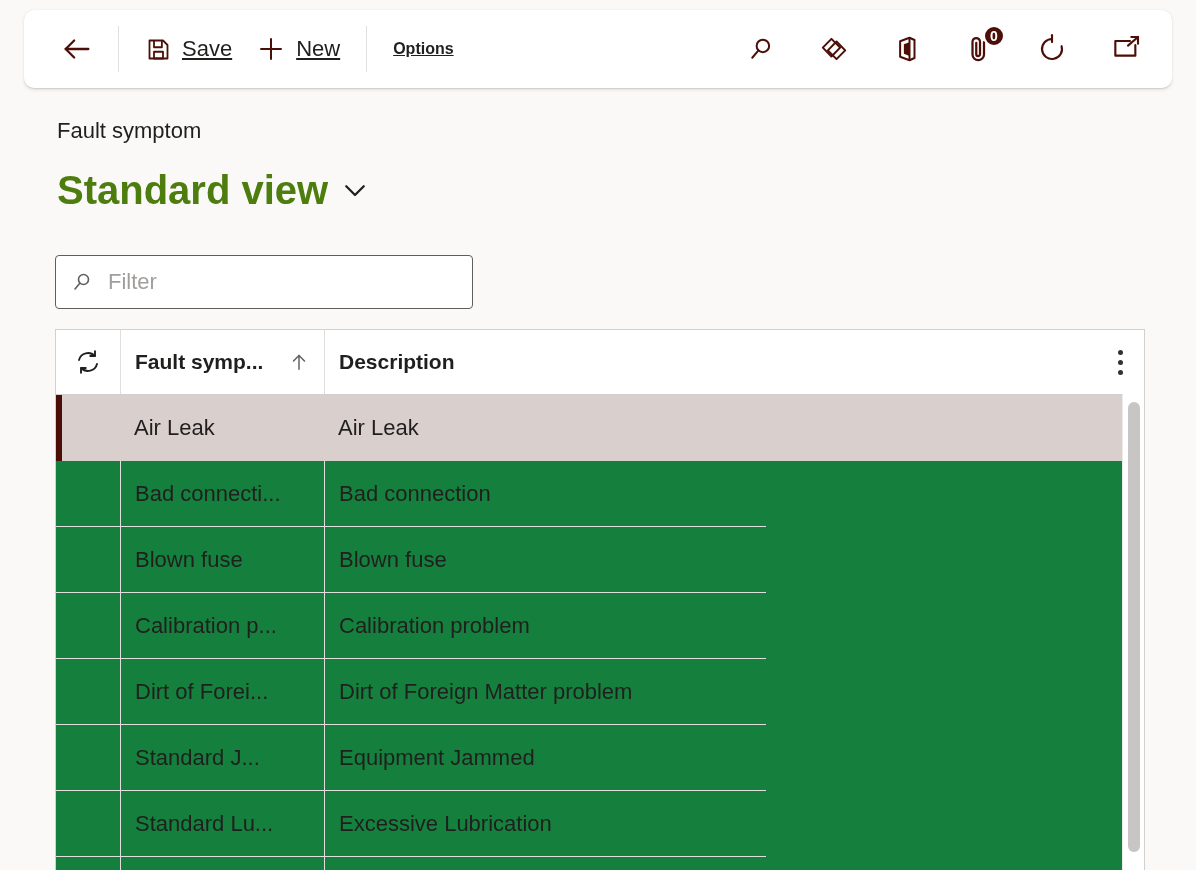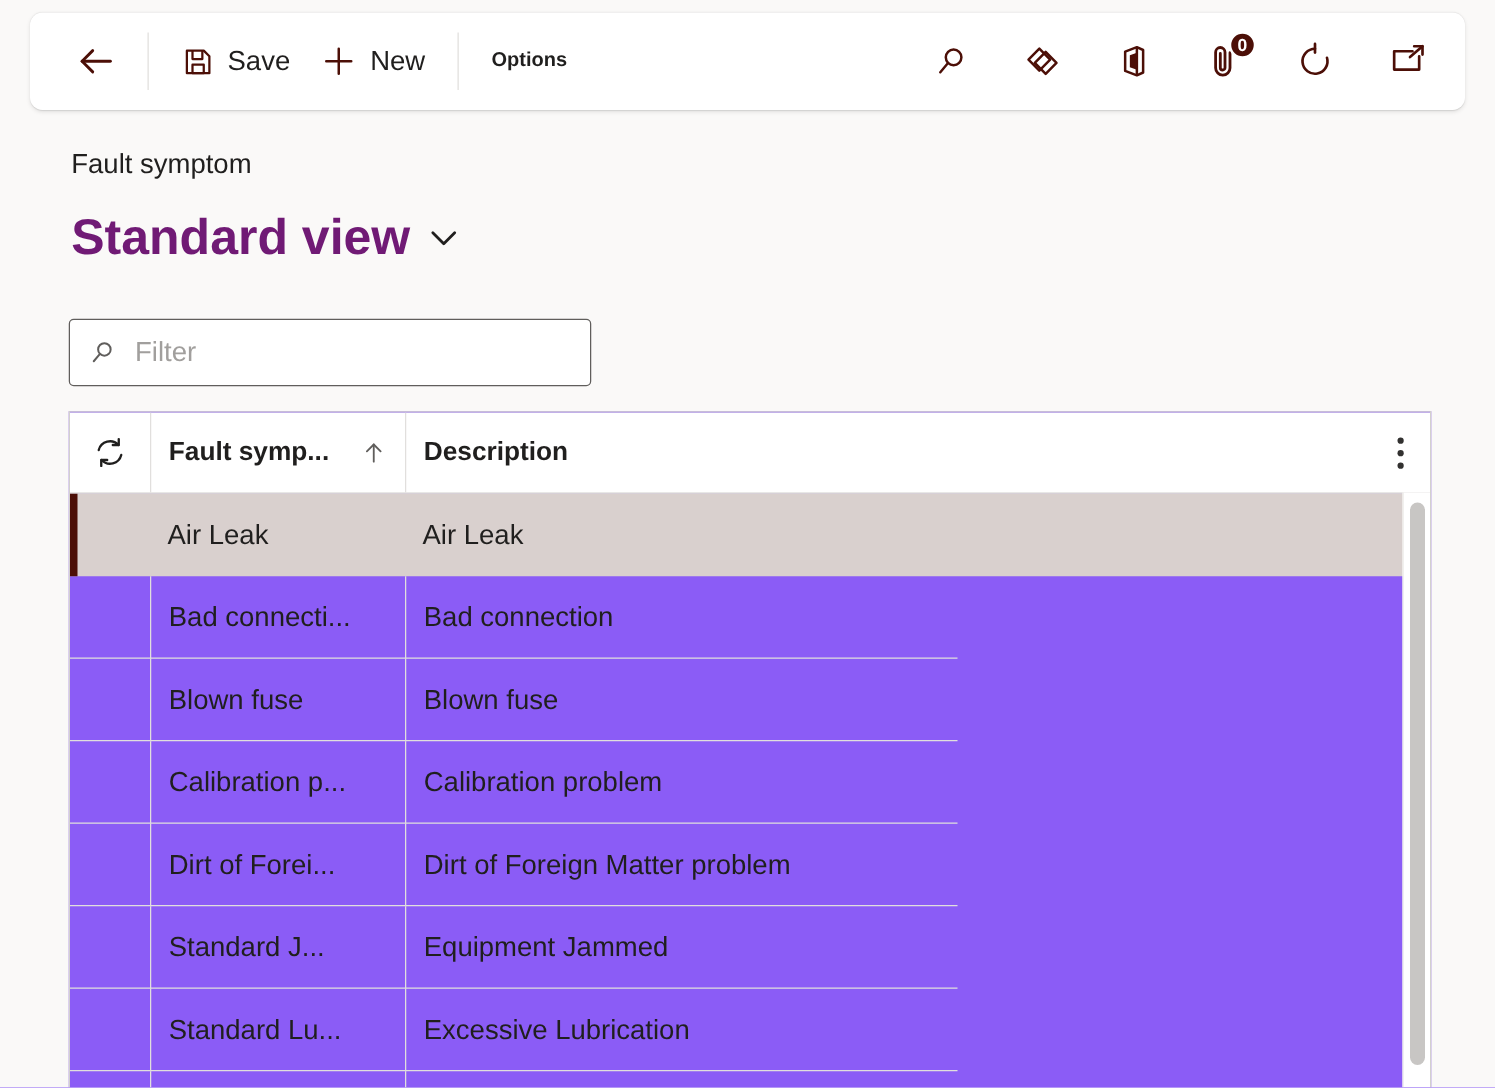--- a/index.html
+++ b/index.html
@@ -46,21 +46,21 @@
     white-space: nowrap;
   }
   .cb-btn.icononly { padding: 0 10px; }
   .cb-sep {
     width: 1px;
     height: 46px;
     background: #e1dfdd;
     margin: 0 14px;
     flex: none;
   }
-  .cb-label { line-height: 1; }
+  .cb-label { line-height: 1; text-decoration: underline; }
   .cb-label.bold { font-weight: bold; font-size: 16px; }
   .cb-spacer { flex: 1 1 auto; }
   .icon-slot {
     display: inline-flex;
     align-items: center;
     justify-content: center;
     position: relative;
   }
   .badge {
     position: absolute;
@@ -95,21 +95,21 @@
     left: 57px;
     top: 168px;
     display: flex;
     align-items: center;
     gap: 12px;
     cursor: pointer;
   }
   .view-title {
     font-size: 40px;
     font-weight: bold;
-    color: #701a75;
+    color: #4d7c0f;
     line-height: 1.1;
   }
 
   
   .filter-box {
     position: absolute;
     left: 55px;
     top: 255px;
     width: 418px;
     height: 54px;
@@ -133,21 +133,21 @@
   }
   .filter-input::placeholder { color: #a19f9d; }
 
   
   .grid {
     position: absolute;
     left: 55px;
     top: 329px;
     width: 1090px;
     height: 541px;
-    background: #8b5cf6;
+    background: #15803d;
     border: 1px solid #d2d0ce;
     border-bottom: none;
     box-sizing: border-box;
     overflow: hidden;
   }
   .grid-header {
     display: flex;
     height: 64px;
     border-bottom: 1px solid #d2d0ce;
     align-items: stretch;

